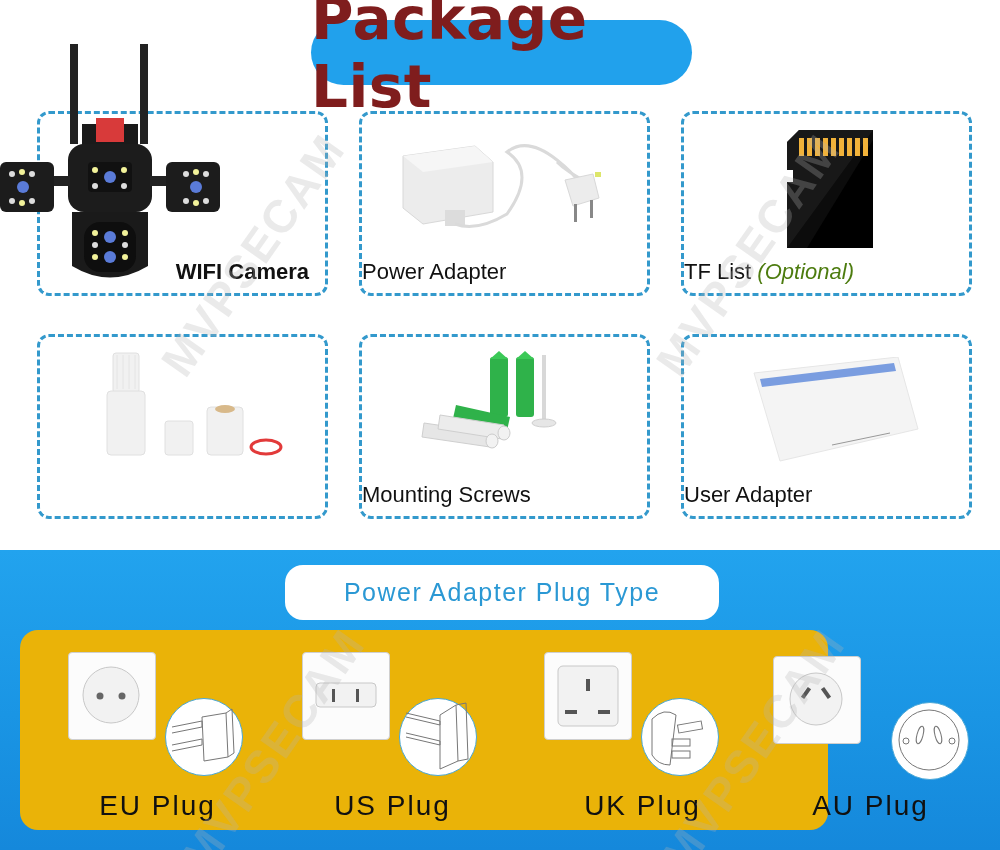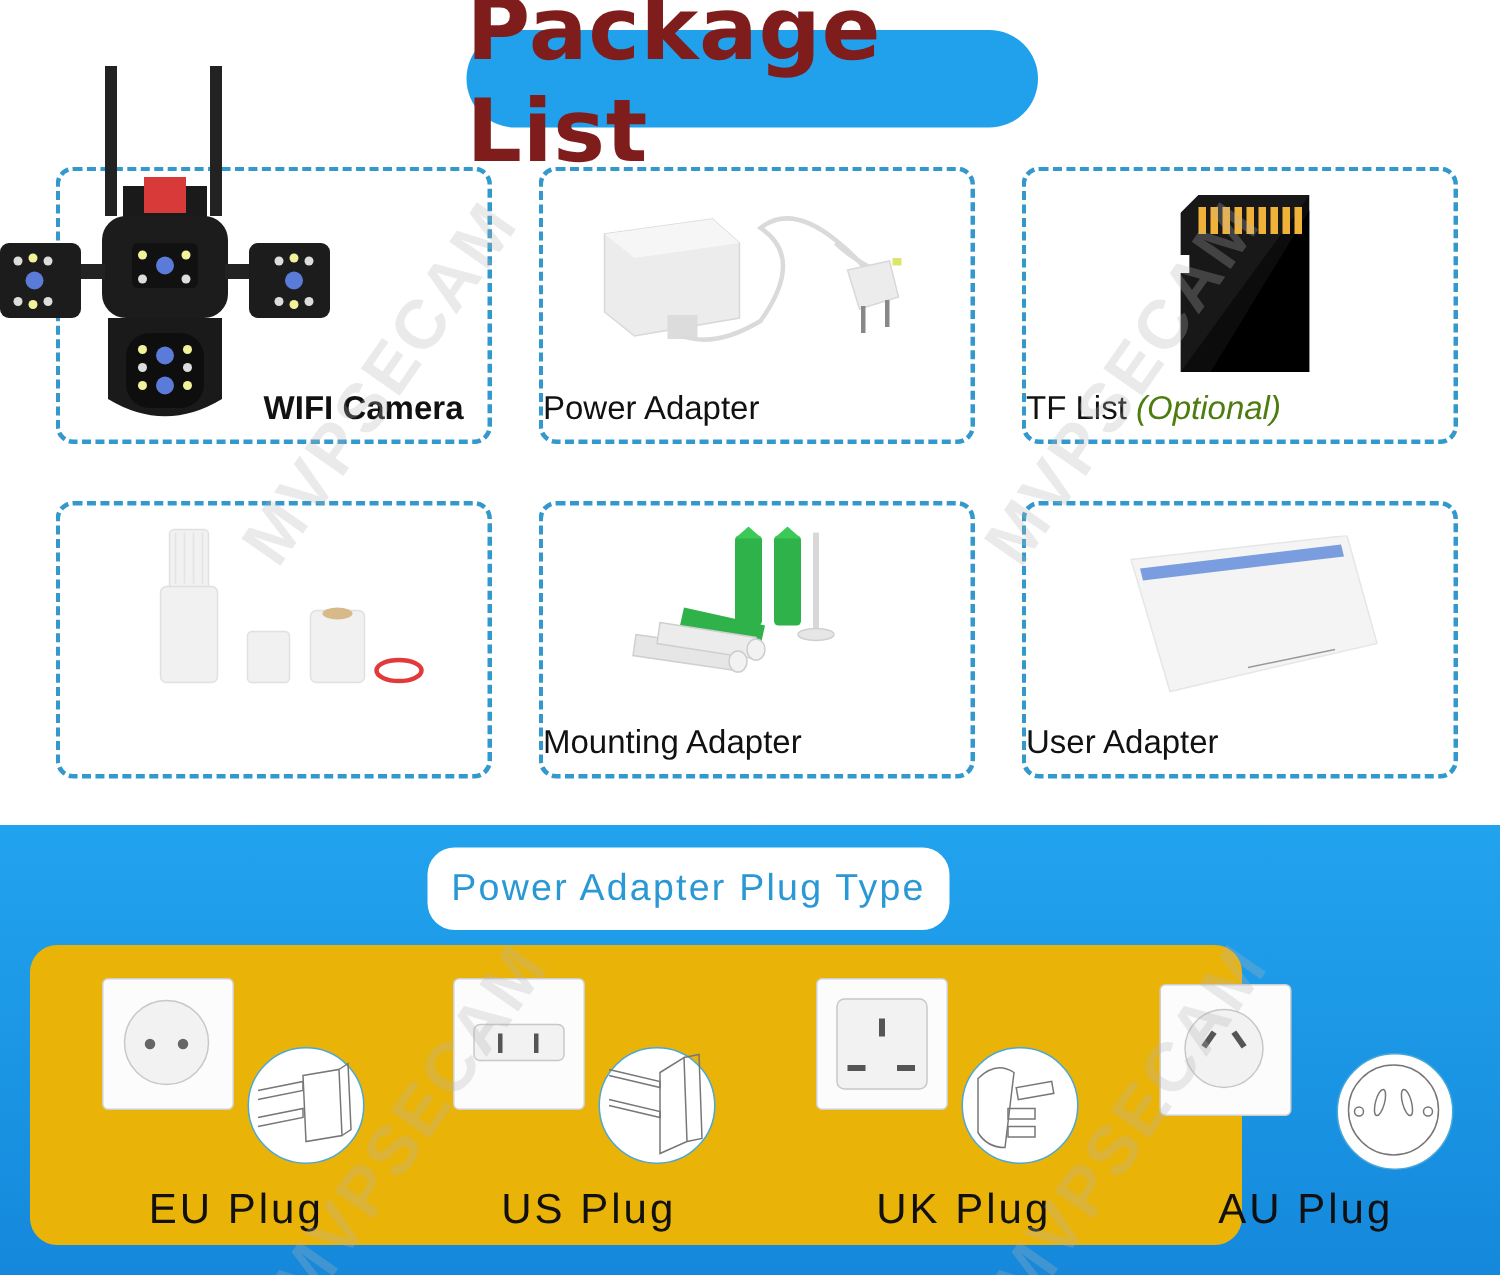--- a/index.html
+++ b/index.html
@@ -25,21 +25,21 @@
     font-size: 22px; color: #111111; font-weight: 500;
   }
   .card .label .opt { color: #4d7c0f; font-style: italic; }
   .card .illus { position: absolute; }
 
   .band {
     position: absolute; left: 0; top: 550px; width: 1000px; height: 300px;
     background: linear-gradient(180deg, #22a3ee 0%, #1a95e4 55%, #1588db 100%);
   }
   .sub-pill {
-    position: absolute; left: 285px; top: 565px; width: 348px; height: 55px;
+    position: absolute; left: 285px; top: 565px; width: 434px; height: 55px;
     background: #ffffff; border-radius: 18px;
     display: flex; align-items: center; justify-content: center;
   }
   .sub-pill span { color: #2a98d4; font-size: 25px; letter-spacing: 1.5px; }
 
   .plug-panel {
     position: absolute; left: 20px; top: 630px; width: 808px; height: 200px;
     background: #eab308; border-radius: 18px;
   }
   .plug {
@@ -180,21 +180,21 @@
     <rect x="96" y="6" width="18" height="60" rx="3" fill="#2fb24a"></rect>
     <polygon points="96,8 105,0 114,8" fill="#3bc957"></polygon>
     <rect x="122" y="4" width="4" height="66" fill="#d8d8d8"></rect>
     <ellipse cx="124" cy="72" rx="12" ry="4" fill="#e6e6e6" stroke="#cfcfcf"></ellipse>
     <path d="M36 54 L90 66 L86 84 L32 72 Z" fill="#2fb24a"></path>
     <path d="M4 72 L72 82 L70 96 L2 86 Z" fill="#e6e6e6" stroke="#cfcfcf"></path>
     <path d="M20 64 L84 74 L82 88 L18 78 Z" fill="#ececec" stroke="#cfcfcf"></path>
     <ellipse cx="72" cy="90" rx="6" ry="7" fill="#f2f2f2" stroke="#ccc"></ellipse>
     <ellipse cx="84" cy="82" rx="6" ry="7" fill="#f2f2f2" stroke="#ccc"></ellipse>
   </svg>
-  <span class="label">Mounting Adapter</span>
+  <span class="label">Mounting Screws</span>
 </div>
 
 <div class="card" style="left:681px; top:334px;">
   <svg class="illus" style="left:66px; top:20px;" width="170" height="105" viewBox="0 0 170 105">
     <polygon points="4,16 148,0 168,72 30,104" fill="#f4f4f4" stroke="#e6e6e6"></polygon>
     <polygon points="10,22 144,6 146,14 12,30" fill="#7a9de0"></polygon>
     <line x1="82" y1="88" x2="140" y2="76" stroke="#999" stroke-width="1"></line>
   </svg>
   <span class="label">User Adapter</span>
 </div>

